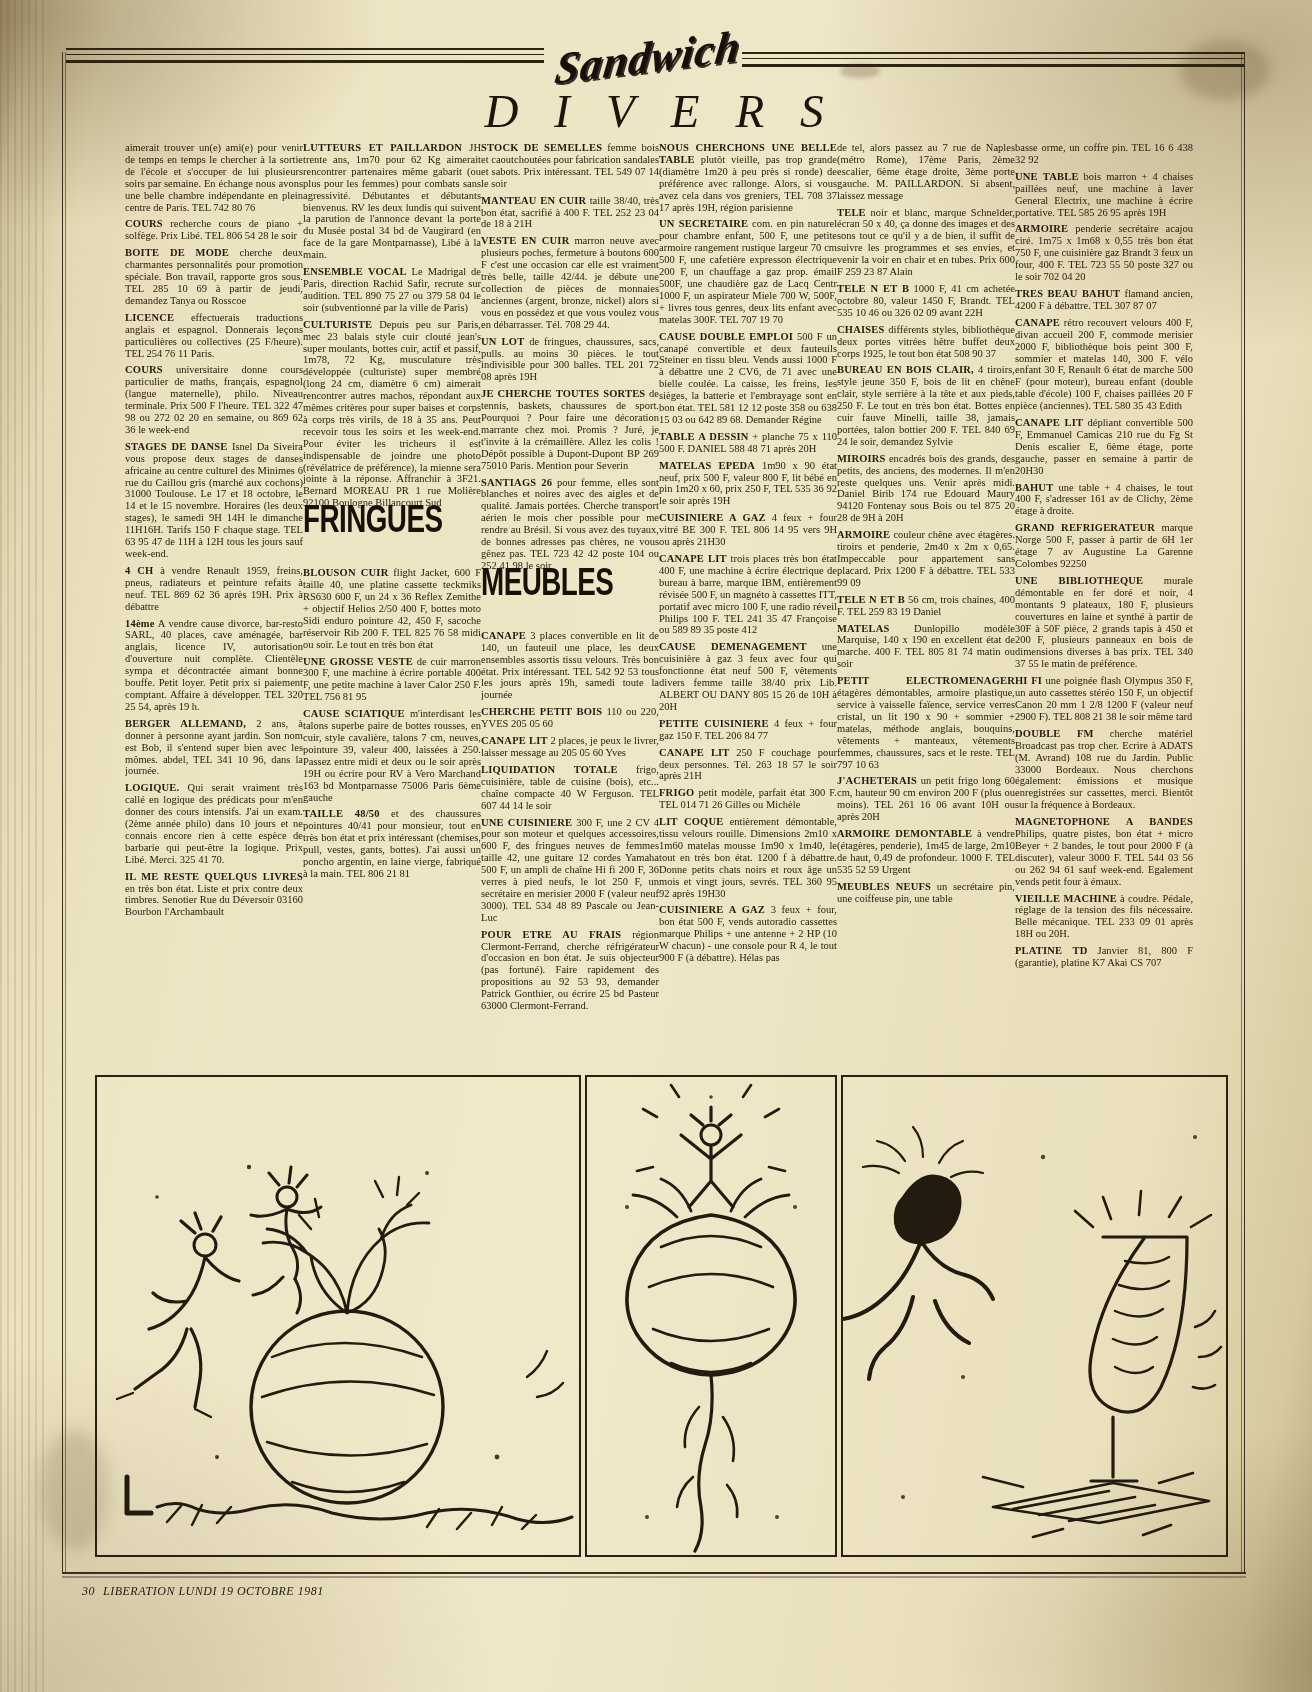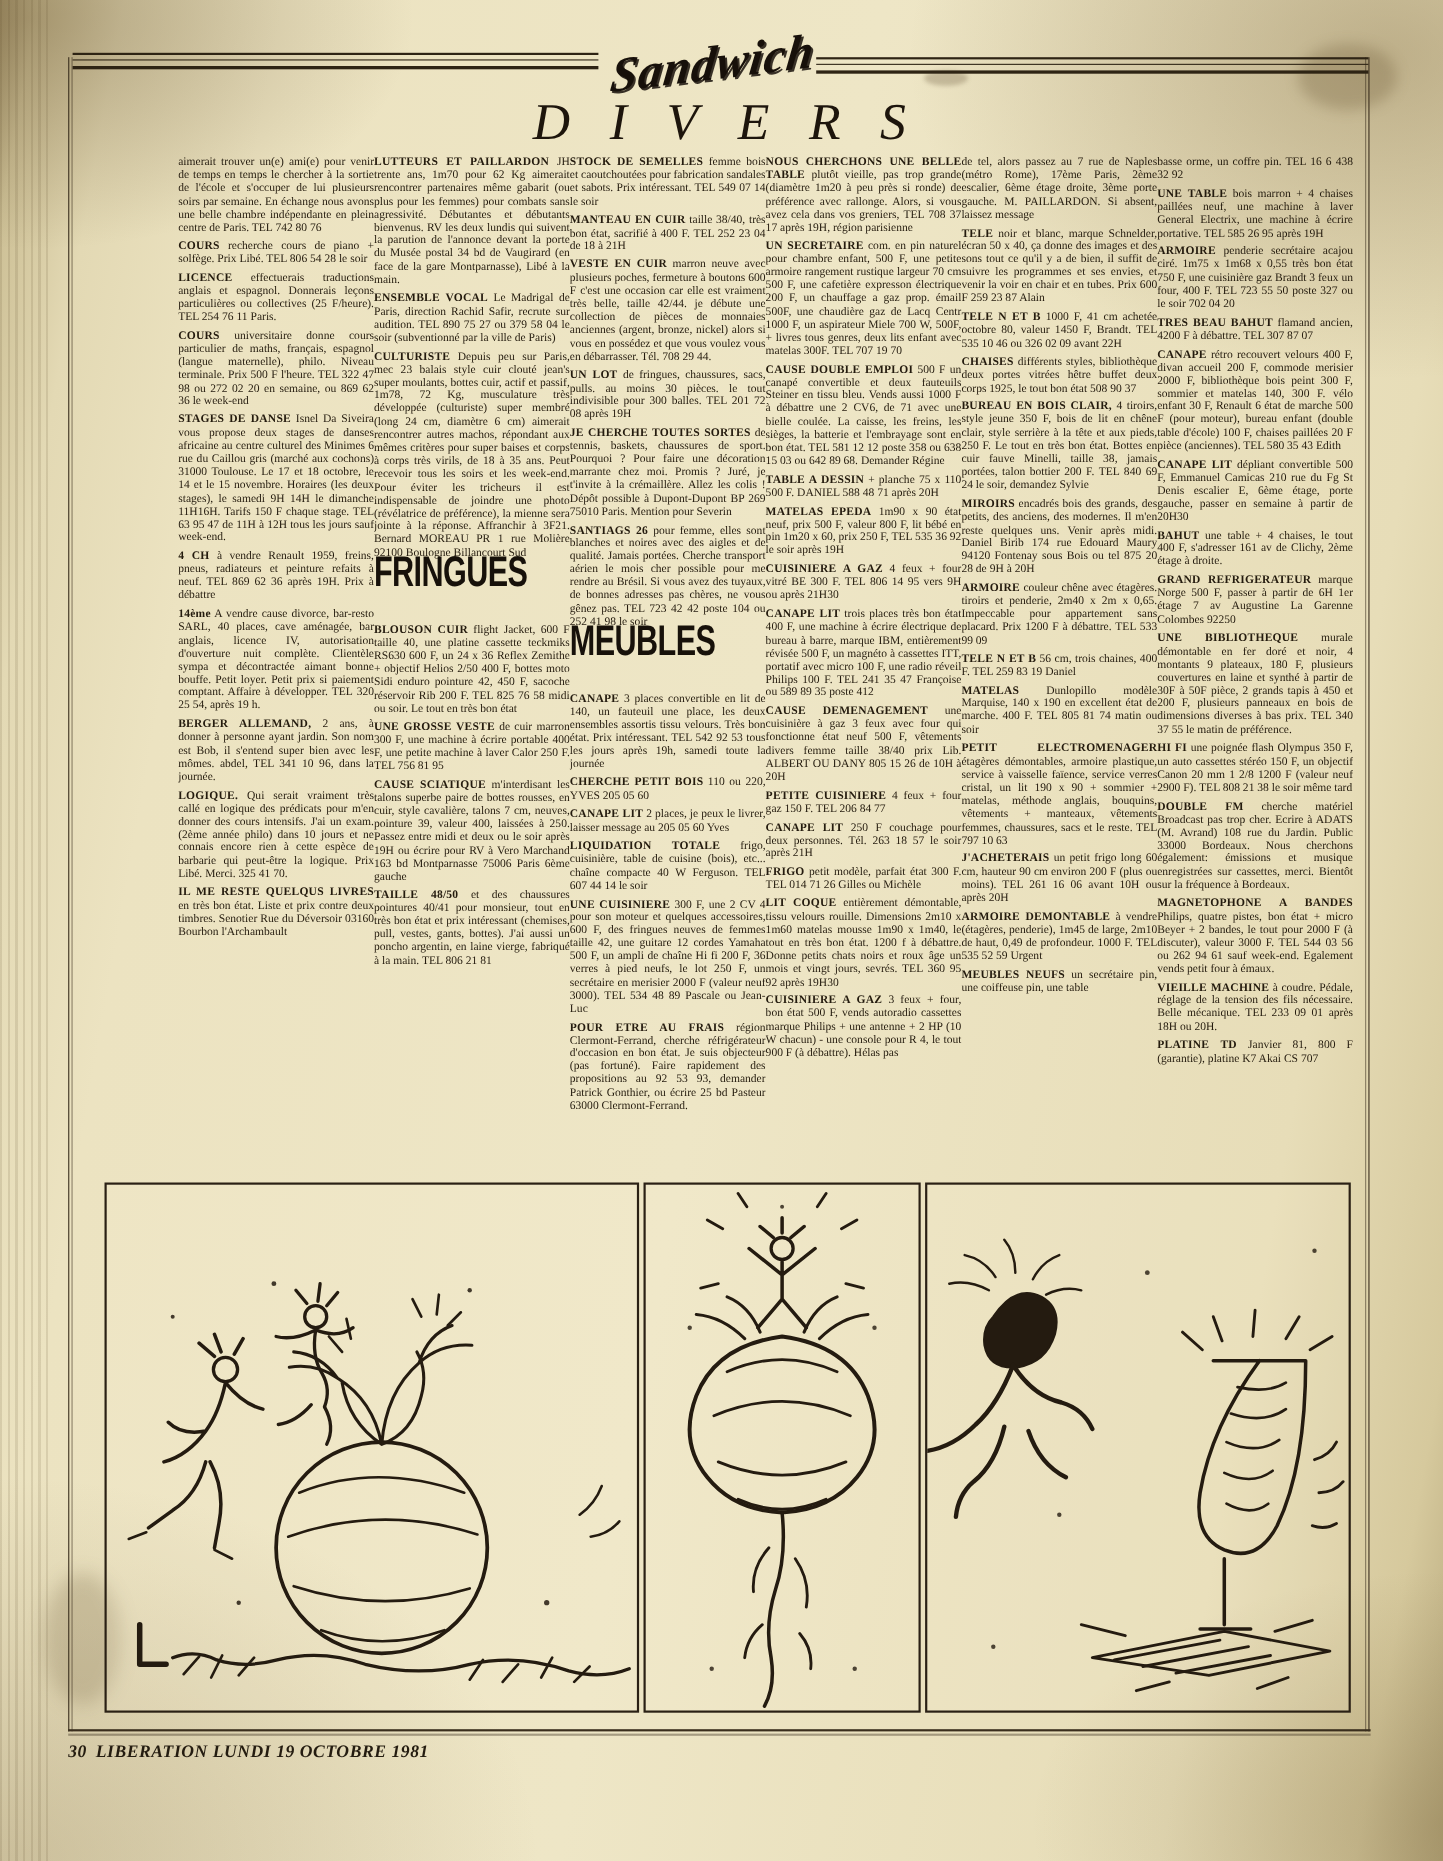--- a/index.html
+++ b/index.html
@@ -40,39 +40,39 @@
     letter-spacing:1px;
   }
   .divers{
     position:absolute;left:64px;width:1180px;top:84px;text-align:center;
     font-family:"Liberation Serif",serif;font-style:italic;font-weight:normal;
     font-size:47px;letter-spacing:36px;text-indent:36px;color:#1d150c;
   }
 
   
   .cols{position:absolute;left:88px;top:142px;width:1142px;height:926px;
-    display:flex;justify-content:flex-end;overflow:hidden;}
+    display:flex;justify-content:center;overflow:hidden;}
   .col{width:178px;overflow:hidden;text-align:justify;
     font-size:10.5px;line-height:11.9px;color:#241b0e;}
   .ad{margin:0 0 5px 0;}
   .ad b{font-weight:bold;letter-spacing:.2px;}
   .sec{height:42px;margin:6px 0 10px 0;position:relative;}
   .sec span{display:inline-block;font-family:"Liberation Sans",sans-serif;font-weight:bold;
     font-size:26px;letter-spacing:-.5px;color:#17110a;
     transform:scale(1.07,1.5);transform-origin:0 60%;}
 
   
   .art{position:absolute;left:95px;top:1075px;width:1133px;height:486px;display:flex;gap:4px;}
   .panel{border:2px solid #2a2014;height:482px;box-sizing:border-box;position:relative;background:rgba(255,250,225,.12);}
   .panel svg{display:block;width:100%;height:100%;}
   .ink{stroke:#241b10;fill:none;stroke-linecap:round;stroke-linejoin:round;}
 
-  .footer{position:absolute;left:62px;top:1584px;
-    font-family:"Liberation Serif",serif;font-style:italic;font-weight:bold;
-    font-size:16px;color:#241c10;letter-spacing:.5px;}
+  .footer{position:absolute;left:82px;top:1584px;
+    font-family:"Liberation Serif",serif;font-style:italic;font-weight:normal;
+    font-size:12px;color:#241c10;letter-spacing:.5px;}
   .footer .pn{margin-right:8px;}
 </style>
 </head>
 <body>
 
 <div class="page">
 
   <div class="blot" style="left:1180px;top:40px;width:90px;height:60px;background:rgba(95,75,40,.25);filter:blur(6px);"></div>
   <div class="blot" style="left:40px;top:1430px;width:70px;height:120px;background:rgba(95,75,40,.2);filter:blur(8px);"></div>
   <div class="blot" style="left:840px;top:64px;width:40px;height:14px;background:rgba(80,60,30,.25);filter:blur(2px);"></div>
@@ -91,20 +91,21 @@
       <div class="r3"></div>
     </div>
 
   <div class="logo">Sandwich</div>
   <h1 class="divers" style="margin:0;">DIVERS</h1>
 
   <div class="cols">
     <div class="col">
         <p class="ad">aimerait trouver un(e) ami(e) pour venir de temps en temps le chercher à la sortie de l'école et s'occuper de lui plusieurs soirs par semaine. En échange nous avons une belle chambre indépendante en plein centre de Paris. TEL 742 80 76</p>
         <p class="ad"><b>COURS</b> recherche cours de piano + solfège. Prix Libé. TEL 806 54 28 le soir</p>
+        <p class="ad"><b>BOITE DE MODE</b> cherche deux charmantes personnalités pour promotion spéciale. Bon travail, rapporte gros sous. TEL 285 10 69 à partir de jeudi, demandez Tanya ou Rosscoe</p>
         <p class="ad"><b>LICENCE</b> effectuerais traductions anglais et espagnol. Donnerais leçons particulières ou collectives (25 F/heure). TEL 254 76 11 Paris.</p>
         <p class="ad"><b>COURS</b> universitaire donne cours particulier de maths, français, espagnol (langue maternelle), philo. Niveau terminale. Prix 500 F l'heure. TEL 322 47 98 ou 272 02 20 en semaine, ou 869 62 36 le week-end</p>
         <p class="ad"><b>STAGES DE DANSE</b> Isnel Da Siveira vous propose deux stages de danses africaine au centre culturel des Minimes 6 rue du Caillou gris (marché aux cochons) 31000 Toulouse. Le 17 et 18 octobre, le 14 et le 15 novembre. Horaires (les deux stages), le samedi 9H 14H le dimanche 11H16H. Tarifs 150 F chaque stage. TEL 63 95 47 de 11H à 12H tous les jours sauf week-end.</p>
         <p class="ad"><b>4 CH</b> à vendre Renault 1959, freins, pneus, radiateurs et peinture refaits à neuf. TEL 869 62 36 après 19H. Prix à débattre</p>
         <p class="ad"><b>14ème</b> A vendre cause divorce, bar-resto SARL, 40 places, cave aménagée, bar anglais, licence IV, autorisation d'ouverture nuit complète. Clientèle sympa et décontractée aimant bonne bouffe. Petit loyer. Petit prix si paiement comptant. Affaire à développer. TEL 320 25 54, après 19 h.</p>
         <p class="ad"><b>BERGER ALLEMAND,</b> 2 ans, à donner à personne ayant jardin. Son nom est Bob, il s'entend super bien avec les mômes. abdel, TEL 341 10 96, dans la journée.</p>
         <p class="ad"><b>LOGIQUE.</b> Qui serait vraiment très callé en logique des prédicats pour m'en donner des cours intensifs. J'ai un exam. (2ème année philo) dans 10 jours et ne connais encore rien à cette espèce de barbarie qui peut-être la logique. Prix Libé. Merci. 325 41 70.</p>
         <p class="ad"><b>IL ME RESTE QUELQUS LIVRES</b> en très bon état. Liste et prix contre deux timbres. Senotier Rue du Déversoir 03160 Bourbon l'Archambault</p>
       </div>
     <div class="col">

